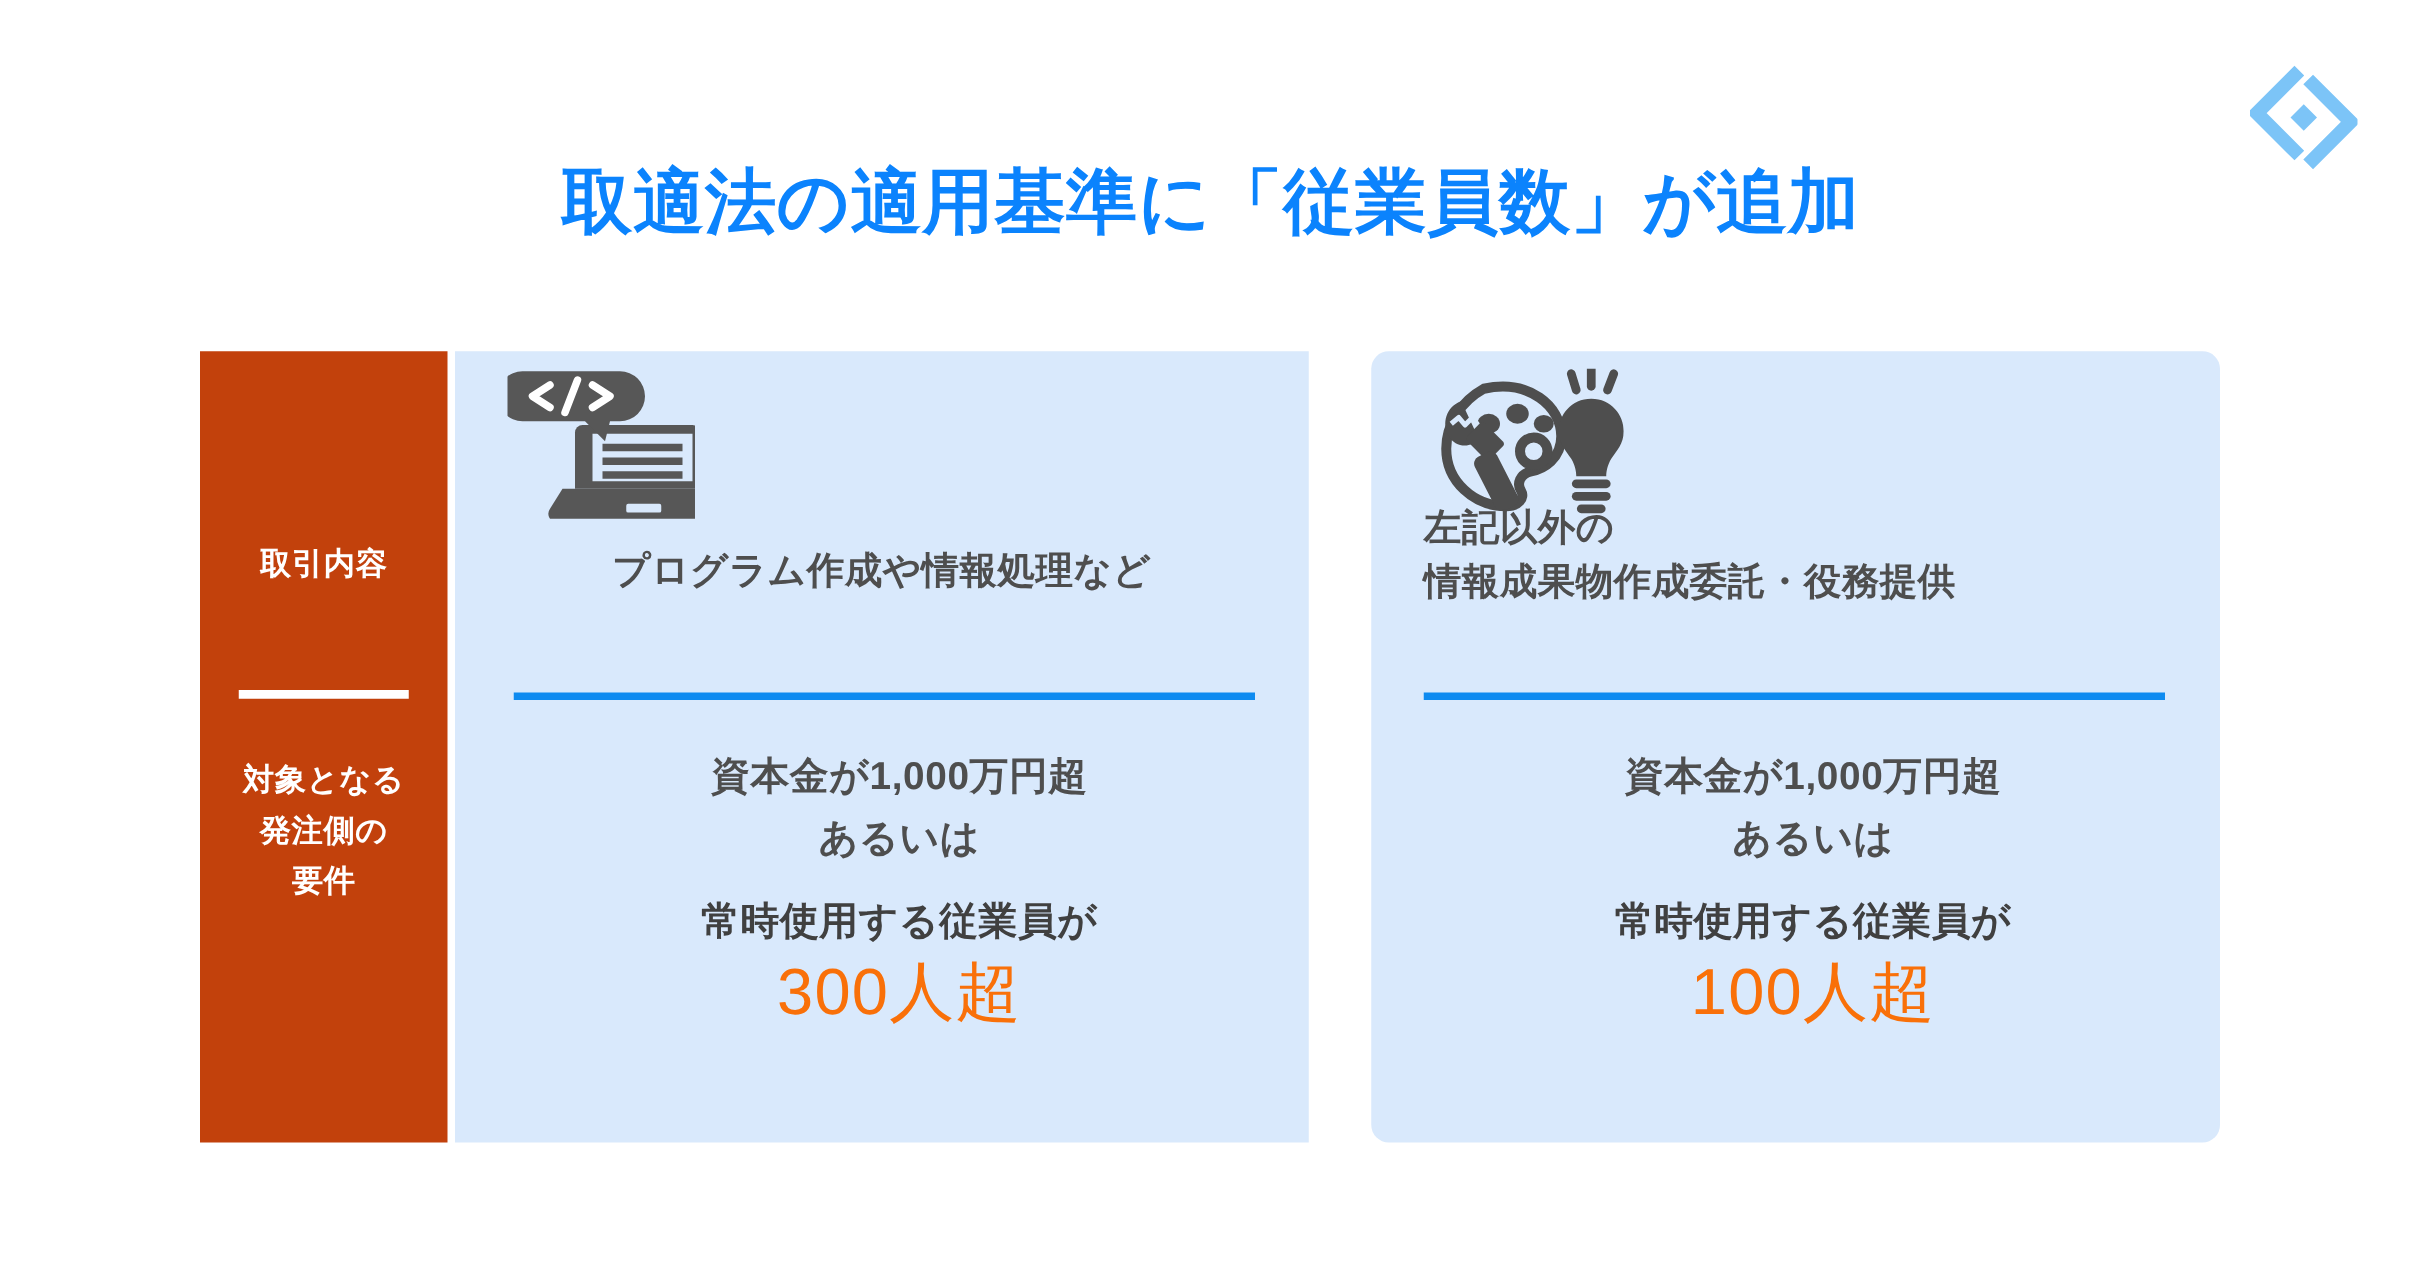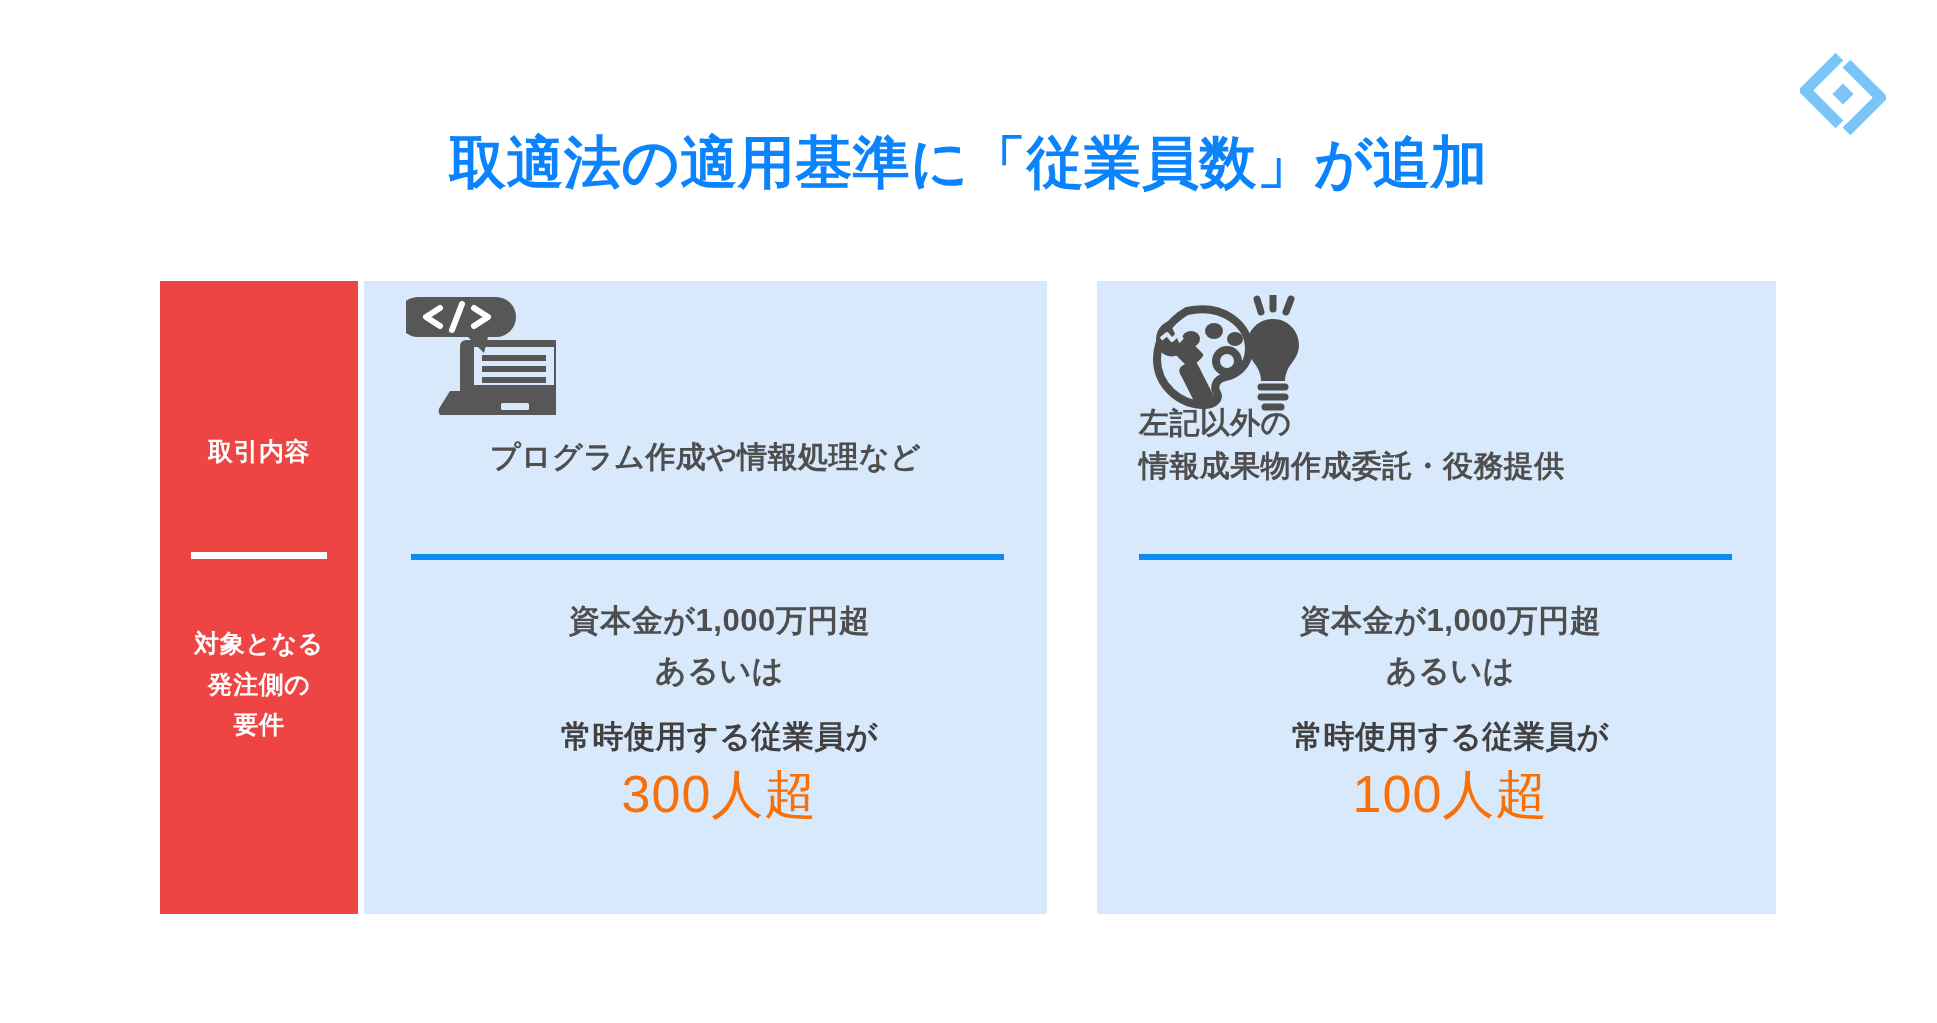--- a/index.html
+++ b/index.html
@@ -49,53 +49,53 @@
     height: 633px;
   }
 
   
   .sidebar {
     position: absolute;
     top: 0;
     left: 0;
     width: 198px;
     height: 633px;
-    background: #ef4444;
+    background: #c2410c;
     color: #ffffff;
   }
   .sidebar-label {
     position: absolute;
     left: 0;
     width: 198px;
     text-align: center;
     font-size: 25px;
     font-weight: 700;
     line-height: 1.62;
     letter-spacing: 0.5px;
   }
   .sidebar-label.top { top: 150px; }
-  .sidebar-label.bottom { top: 342px; text-align: center; }
+  .sidebar-label.bottom { top: 323px; text-align: center; }
   .sidebar-rule {
     position: absolute;
     left: 31px;
     top: 271px;
     width: 136px;
     height: 7px;
     background: #ffffff;
   }
 
   
   .card {
     position: absolute;
     top: 0;
     height: 633px;
     background: #D9E9FC;
   }
   .card.left  { left: 204px; width: 683px; }
-  .card.right { left: 937px; width: 679px; }
+  .card.right { left: 937px; width: 679px; border-radius: 14px; }
 
   .card-icon {
     position: absolute;
     top: 14px;
     left: 42px;
     height: 120px;
   }
 
   .card-heading {
     position: absolute;

